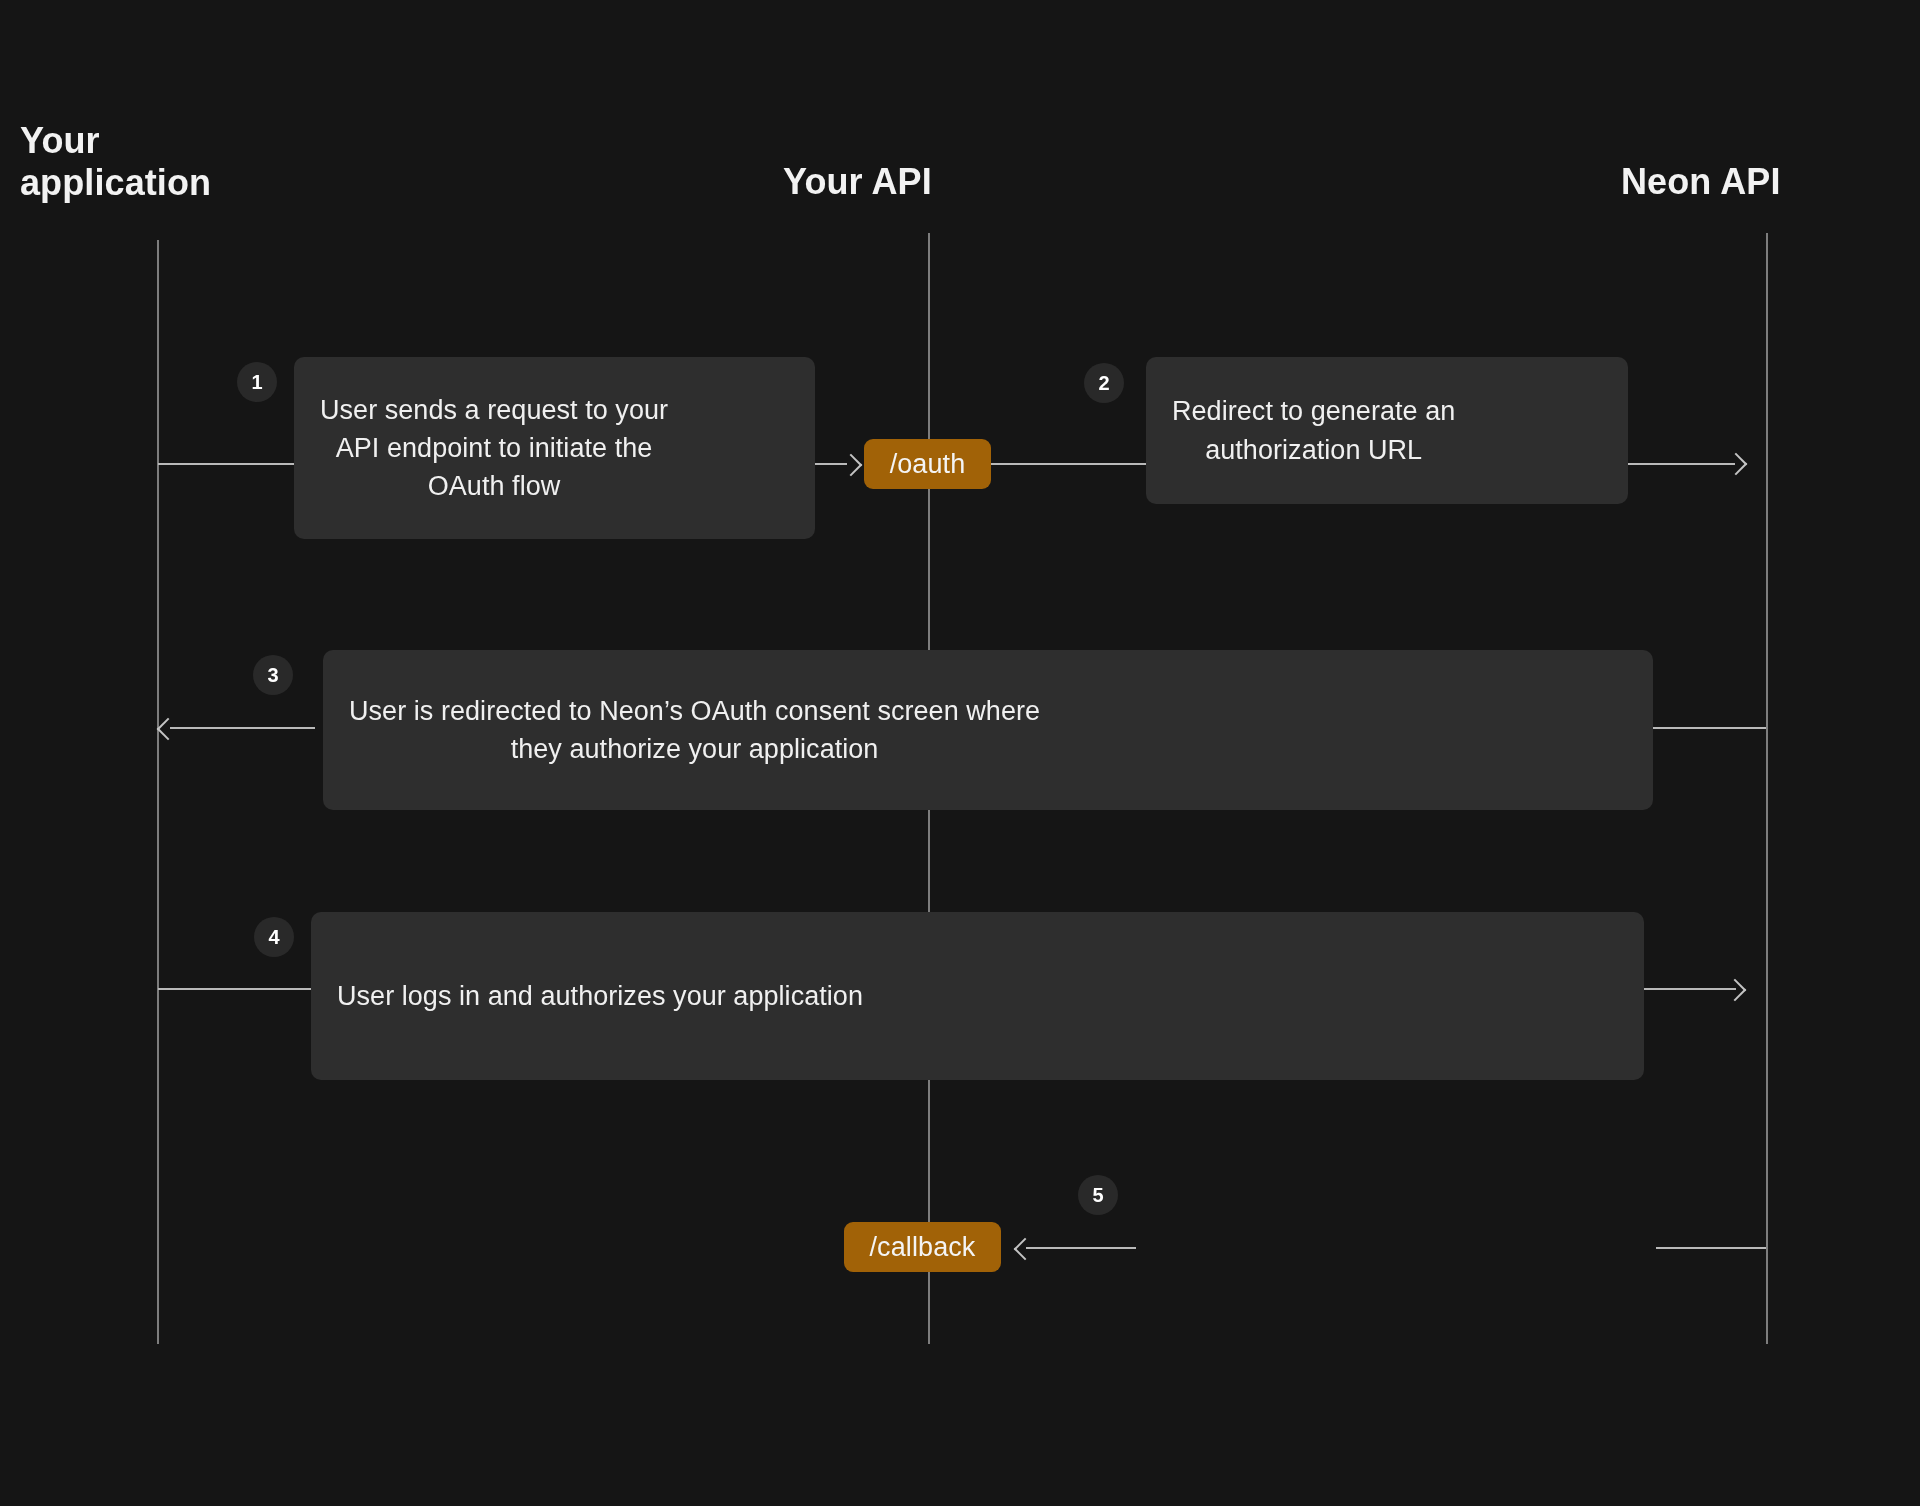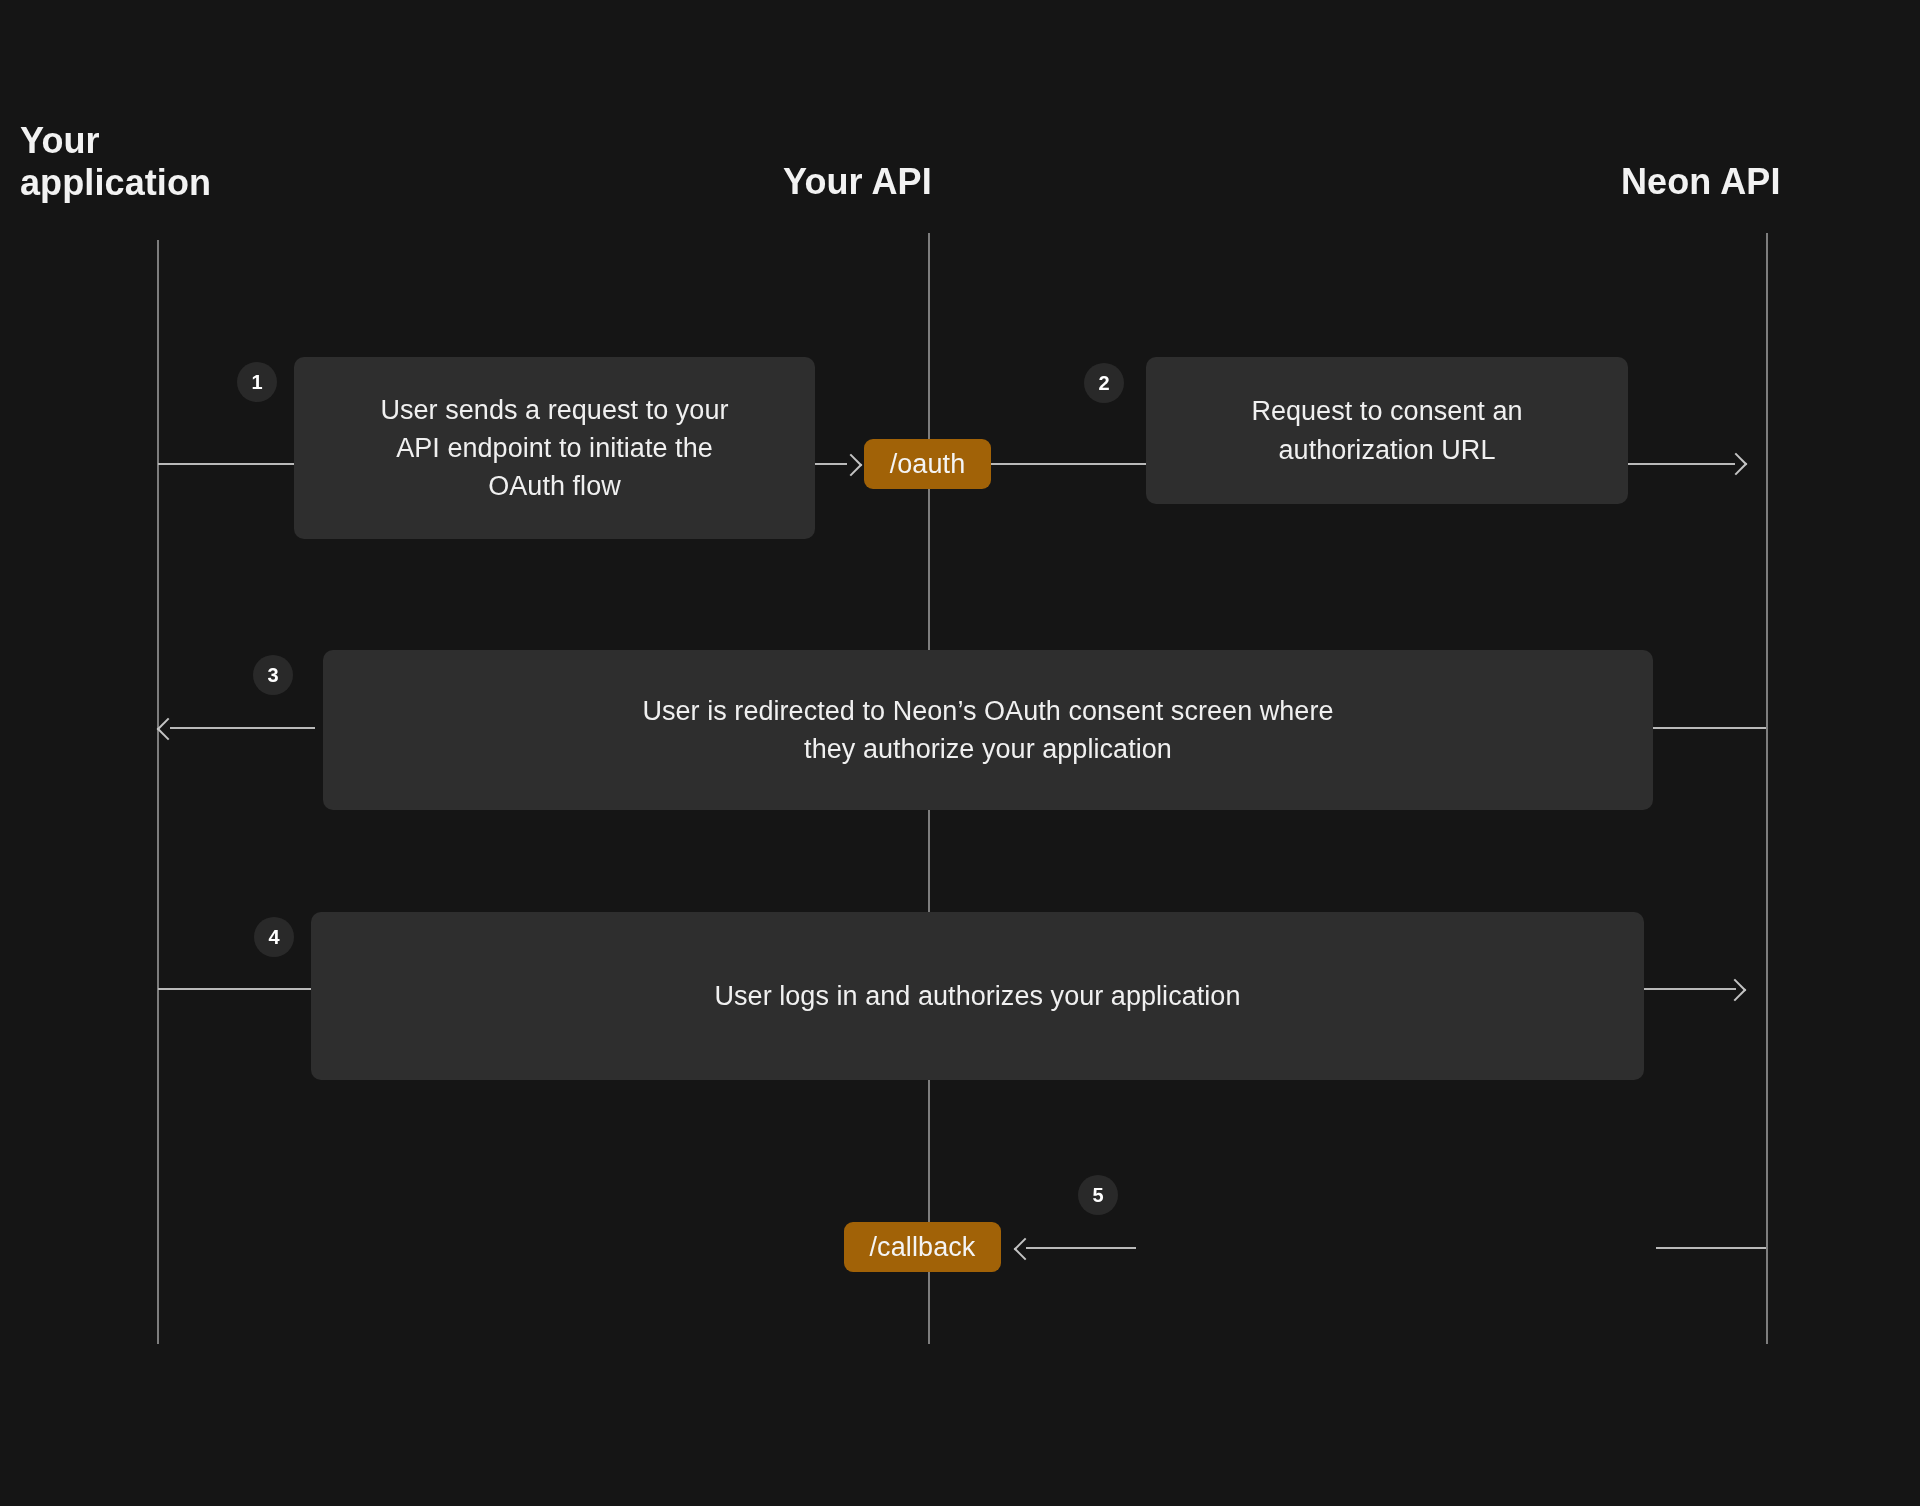--- a/index.html
+++ b/index.html
@@ -62,21 +62,20 @@
   .chev.left  { transform: rotate(-135deg); }
 
   
   .step-box {
     position: absolute;
     background: #2e2e2e;
     border-radius: 10px;
     color: #f0f0f0;
     display: flex;
     align-items: center;
-    justify-content: center;
     text-align: center;
     font-size: 27px;
     line-height: 1.42;
     padding: 0 26px;
     box-sizing: border-box;
     letter-spacing: 0.05px;
   }
   .step-box .txt { white-space: pre-line; display: block; }
 
   
@@ -141,21 +140,21 @@
 
   <div class="pill" style="left:864px; top:439px; width:127px;">/oauth</div>
 
   <div class="conn" style="left:991px; top:463px; width:155px;"></div>
   <div class="conn" style="left:1628px; top:463px; width:107px;"></div>
   <div class="chev right" style="left:1728px; top:456px;"></div>
 
   <div class="badge" style="left:1084px; top:363px;">2</div>
 
   <div class="step-box" style="left:1146px; top:357px; width:482px; height:147px;">
-    <span class="txt">Request to consent an
+    <span class="txt">Redirect to generate an
 authorization URL</span>
   </div>
 
   <div class="conn" style="left:170px; top:727px; width:145px;"></div>
   <div class="chev left" style="left:160px; top:721px;"></div>
   <div class="conn" style="left:1645px; top:727px; width:121px;"></div>
 
   <div class="badge" style="left:253px; top:655px;">3</div>
 
   <div class="step-box" style="left:315px; top:650px; width:1330px; height:160px;margin-left:8px;">

